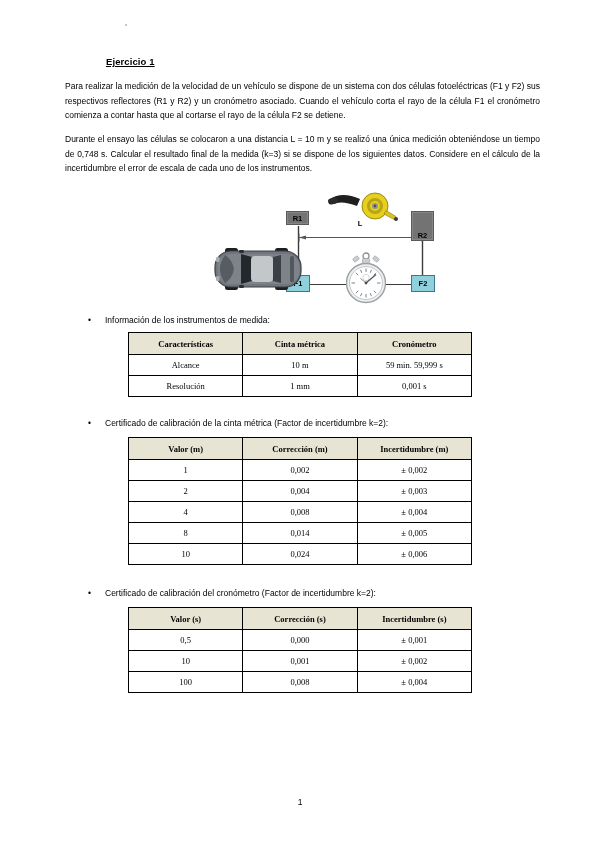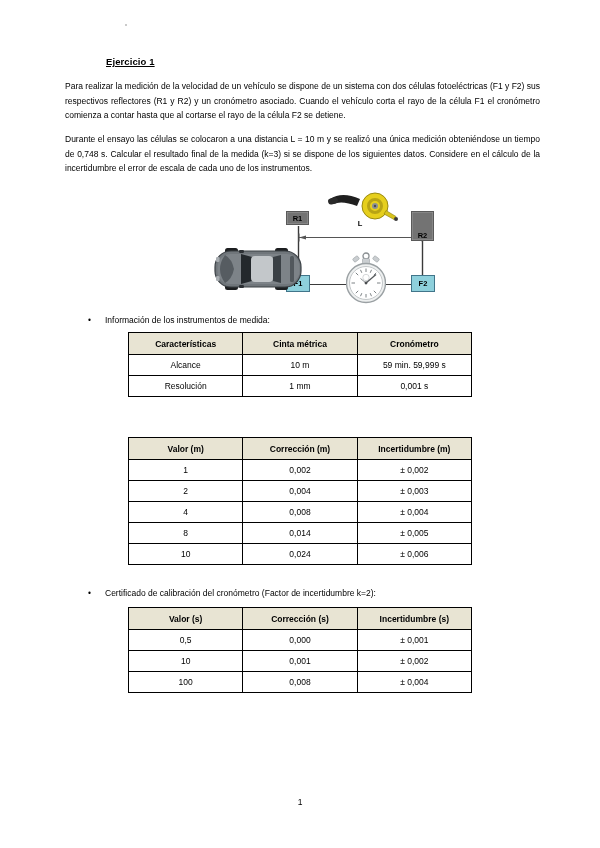--- a/index.html
+++ b/index.html
@@ -54,21 +54,21 @@
   table.doc-table{
     position:absolute; left:128px; width:344px;
     border-collapse:collapse; table-layout:fixed;
     font-size:8.5px;
   }
   #table-1{ top:332px; }
   #table-2{ top:437px; }
   #table-3{ top:607px; }
   .doc-table th, .doc-table td{
     border:1px solid #000; text-align:center; vertical-align:middle;
-    padding:0 20px; overflow:hidden;
+    padding:0 20px; overflow:hidden;font-family:Liberation Serif, serif;
   }
   .doc-table th{ background:#e8e4d3; font-weight:bold; height:22px; }
   .doc-table td{ height:21px; background:#fff; }
 
   .page-number{
     position:absolute; left:0; top:797px; width:100%;
     text-align:center; font-size:8.5px;
   }
 </style>
 </head>
@@ -189,20 +189,23 @@
         <td>59 min. 59,999 s</td>
       </tr>
       <tr>
         <td>Resolución</td>
         <td>1 mm</td>
         <td>0,001 s</td>
       </tr>
     </tbody>
   </table>
 
+  <div class="bullet-row" id="bullet-2">
+    <span class="bullet-dot">•</span><span>Certificado de calibración de la cinta métrica (Factor de incertidumbre k=2):</span>
+  </div>
   <table class="doc-table" id="table-2">
     <thead>
       <tr>
         <th>Valor (m)</th>
         <th>Corrección (m)</th>
         <th>Incertidumbre (m)</th>
       </tr>
     </thead>
     <tbody>
       <tr>

